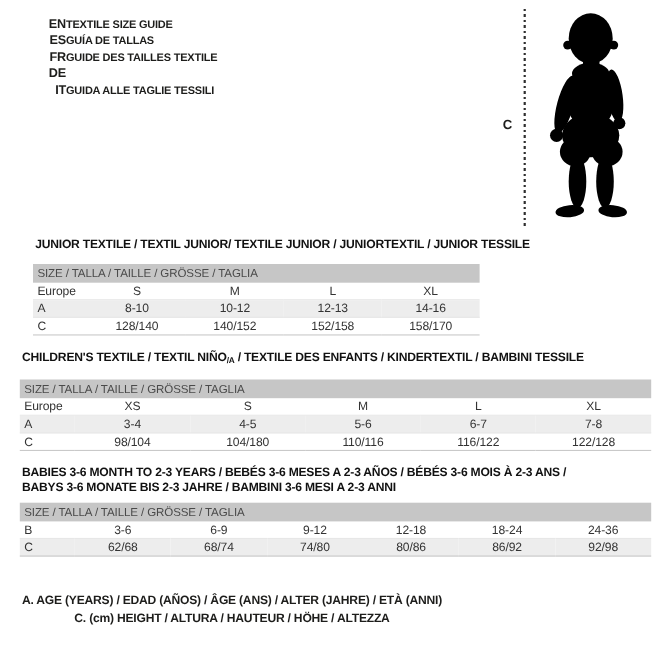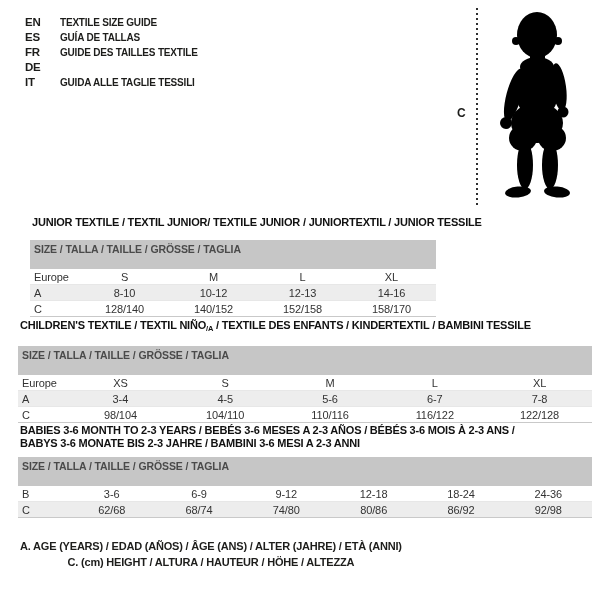--- a/index.html
+++ b/index.html
@@ -7,21 +7,21 @@
     width:600px; height:600px;
     background:#ffffff;
     font-family:"Liberation Sans","DejaVu Sans",sans-serif;
     color:#1d1d1b;
     overflow:hidden;
   }
   .page { position:relative; width:600px; height:600px; background:#fff; }
 
   
   .lang-list { position:absolute; left:25px; top:15px; }
-  .lang-row { display:flex; line-height:15px; }
+  .lang-row { display:flex; line-height:15px;text-align:right; }
   .lang-code { width:35px; font-size:11.5px; font-weight:700; letter-spacing:-0.2px; }
   .lang-title { font-size:10px; font-weight:700; letter-spacing:-0.2px; }
 
   
   .measure-line {
     position:absolute; left:476px; top:8px; width:2px; height:198px;
     background:repeating-linear-gradient(to bottom,#2e2e2e 0 2px,transparent 2px 5px);
   }
   .fig-label { position:absolute; left:457px; top:106px; font-size:12px; font-weight:700; }
   .baby-svg { position:absolute; left:487px; top:5px; }
@@ -33,23 +33,23 @@
     line-height:13px; padding-left:2px; color:#111; white-space:nowrap;
   }
   .section-title .sub { font-size:7.5px; vertical-align:-2px; }
   .title-gap { height:11px; }
   .title-gap-sm { height:7px; }
 
   table.size-table { border-collapse:collapse; table-layout:fixed; }
   table.w-junior { width:406px; }
   table.w-wide { width:574px; }
   .size-table th.bar {
-    background:#c6c6c6; color:#4a4a4a; font-weight:700;
+    background:#c6c6c6; color:#4a4a4a; font-weight:400;
     font-size:10.5px; letter-spacing:-0.1px; text-align:left;
-    height:17px; padding:0 0 12px 4px;
+    height:17px; padding:0 0 0 4px;
   }
   .size-table td {
     font-size:11px; letter-spacing:-0.1px; color:#333;
     text-align:center; height:15px; padding:0; font-weight:400;
   }
   .size-table td.lbl { text-align:left; padding-left:4px; }
   .size-table tbody tr { border-bottom:1px solid #e7e7e7; }
   .size-table tbody tr:last-child { border-bottom:1px solid #c9c9c9; }
   .size-table tr.shaded { background:#ededed; }
   col.label-col { width:50px; }
@@ -192,21 +192,21 @@
           <td class="lbl">A</td>
           <td>3-4</td>
           <td>4-5</td>
           <td>5-6</td>
           <td>6-7</td>
           <td>7-8</td>
         </tr>
         <tr>
           <td class="lbl">C</td>
           <td>98/104</td>
-          <td>104/110</td>
+          <td>104/180</td>
           <td>110/116</td>
           <td>116/122</td>
           <td>122/128</td>
         </tr>
       </tbody>
     </table>
   </div>
 
   <div class="section sec-babies">
     <div class="section-title">BABIES 3-6 MONTH TO 2-3 YEARS / BEBÉS 3-6 MESES A 2-3 AÑOS / BÉBÉS 3-6 MOIS À 2-3 ANS /</div>

